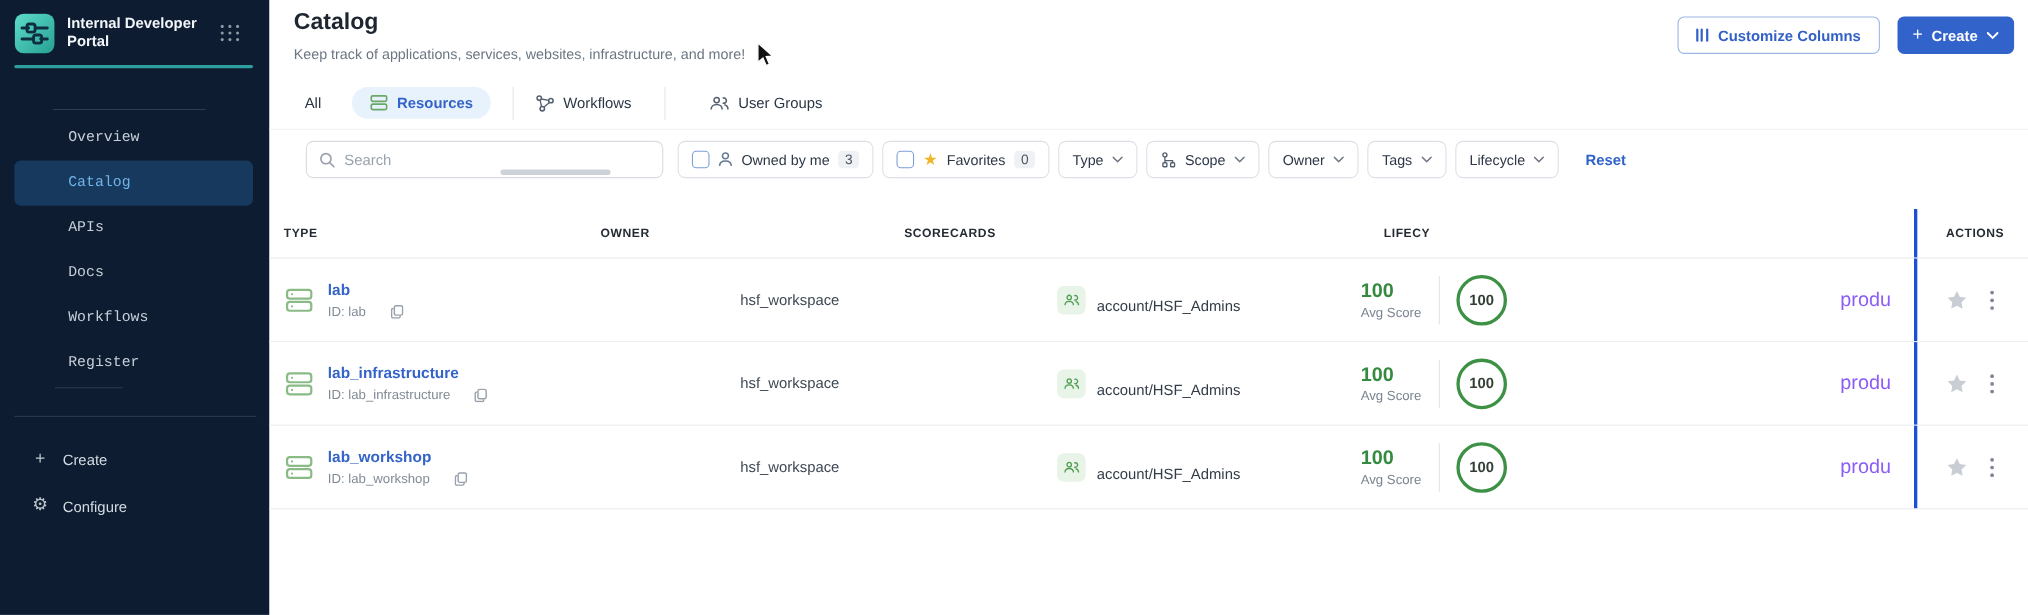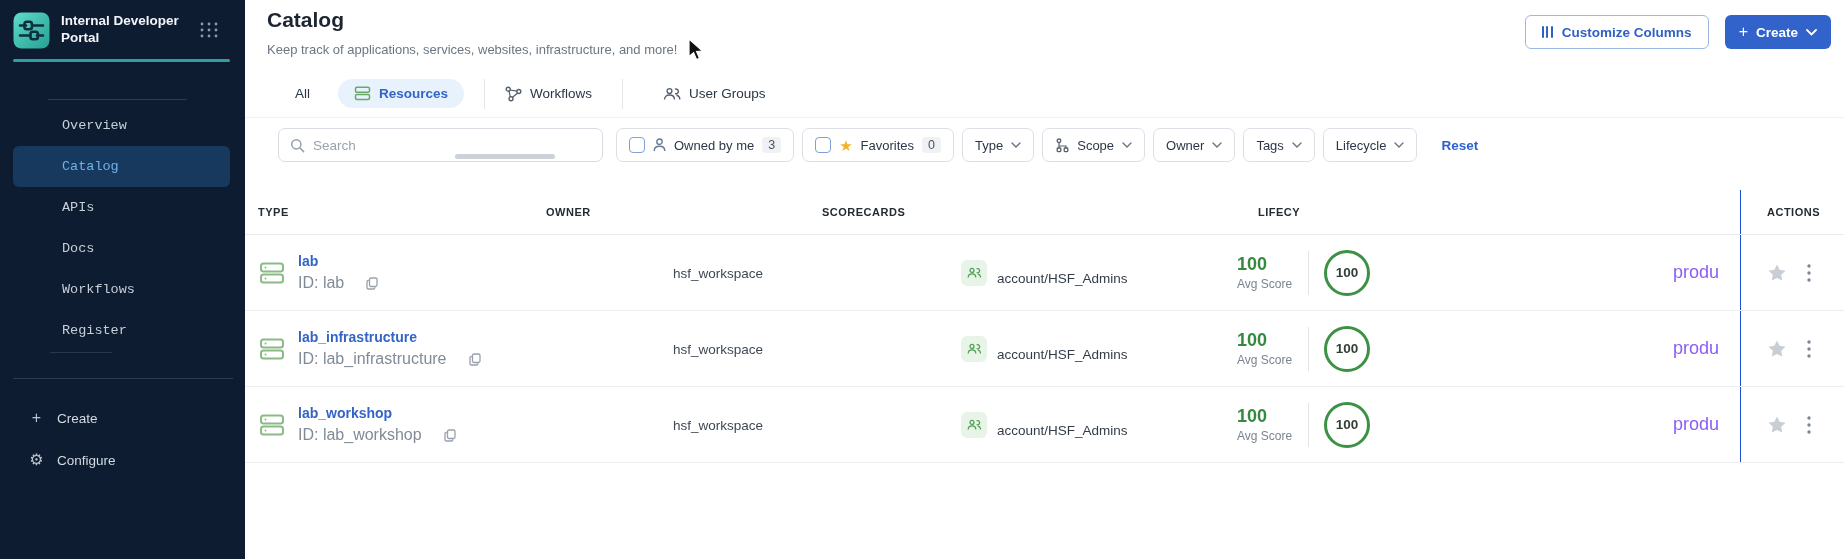--- a/index.html
+++ b/index.html
@@ -43,21 +43,21 @@
   .page-subtitle { position:absolute; left:22px; top:42px; font-size:13px; color:#6b7683; }
   .header-actions { position:absolute; right:13px; top:15px; display:flex; gap:16px; align-items:center; }
   .btn { height:34px; display:inline-flex; align-items:center; border-radius:6px; font-size:13.5px; font-weight:700; cursor:pointer; }
   .btn-outline { border:1.5px solid #9cb6e6; color:#3160c6; background:#fff; padding:0 16px; gap:9px; }
   .btn-primary { background:#3163cb; color:#fff; padding:0 14px; gap:8px; }
   .cols-icon { display:inline-flex; gap:2.5px; }
   .cols-icon i { width:2px; height:12px; background:#3160c6; border-radius:1px; }
   .plus-glyph { font-size:16px; font-weight:400; line-height:1; }
 
   
-  .tabs-row { height:48px; display:flex; align-items:center; padding-left:50px; border-bottom:1px solid #f0f2f4; }
+  .tabs-row { height:48px; display:flex; align-items:center; padding-left:32px; border-bottom:1px solid #f0f2f4; }
   .tab { display:flex; align-items:center; gap:8px; font-size:13.5px; color:#2a3645; cursor:pointer; white-space:nowrap; }
   .tab-all { font-weight:500; }
   .tab-pill { margin-left:28px; background:#e8f2fc; color:#3464c8; font-weight:600; padding:7px 16px; border-radius:17px; }
   .tab-sep { width:1px; height:30px; background:#e3e6ea; margin:0 20px; }
   .tab-sep2 { width:1px; height:30px; background:#e3e6ea; margin-left:30px; margin-right:40px; }
 
   
   .filter-row { height:54px; display:flex; align-items:center; padding-left:33px; }
   .search-box {
     width:325px; height:34px; border:1px solid #d8dce2; border-radius:7px;
@@ -80,27 +80,27 @@
 
   
   .table { margin-top:18px; }
   .t-head { display:flex; height:45px; align-items:center; border-bottom:1px solid #e7e9ec; }
   .t-row { display:flex; height:76px; align-items:center; border-bottom:1px solid #eceef1; }
   .c-name { width:415px; flex:none; padding-left:14px; }
   .c-type { width:290px; flex:none; padding-left:13px; }
   .c-owner { width:276px; flex:none; padding-left:11px; }
   .c-score { width:434px; flex:none; padding-left:11px; }
   .c-life { flex:1; padding-left:13px; overflow:hidden; white-space:nowrap; }
-  .c-actions { width:104px; flex:none; align-self:stretch; display:flex; align-items:center; gap:20px; padding-left:26px; border-left:1px solid #1d4ed8; }
+  .c-actions { width:104px; flex:none; align-self:stretch; display:flex; align-items:center; gap:20px; padding-left:26px; border-left:3px solid #1d4ed8; }
   .th { font-size:11px; font-weight:700; color:#242b33; letter-spacing:0.5px; }
   .th-name-inner { display:flex; align-items:center; gap:6px; }
   .sort-asc { font-size:8px; color:#707a86; }
   .name-cell { display:flex; align-items:center; gap:13px; }
   .name-link { color:#3464c8; font-size:14px; font-weight:700; cursor:pointer; }
-  .id-line { margin-top:5px; font-size:16px; color:#818b96; display:flex; align-items:center; gap:22px; }
+  .id-line { margin-top:5px; font-size:12px; color:#818b96; display:flex; align-items:center; gap:22px; }
   .type-text { font-size:13.5px; color:#3e4854; }
   .owner-cell { display:flex; align-items:center; gap:10px; }
   .owner-badge { width:26px; height:26px; border-radius:6px; background:#e8f4e8; display:flex; align-items:center; justify-content:center; flex:none; }
   .owner-text { font-size:13.5px; color:#333d49;margin-top:12px; }
   .score-cell { display:flex; align-items:center; }
   .avg-block { min-width:56px; }
   .avg-num { color:#348a3e; font-size:18px; font-weight:700; line-height:20px; }
   .avg-label { color:#7a8490; font-size:12px; margin-top:3px; }
   .score-sep { width:1px; height:44px; background:#e0e4e8; margin:0 15px; }
   .score-ring {

